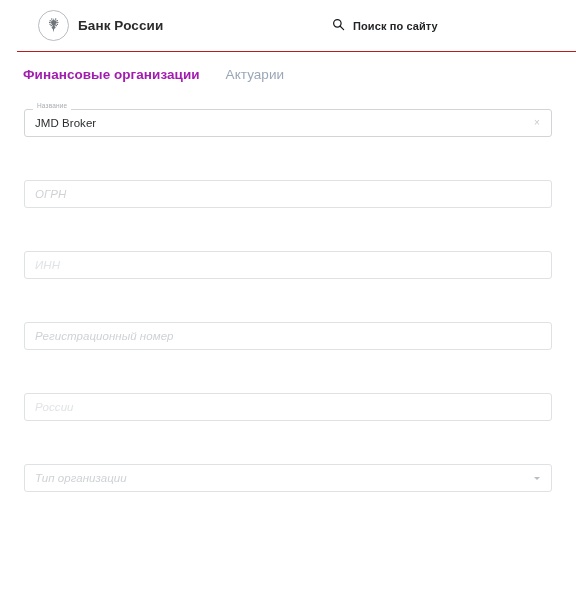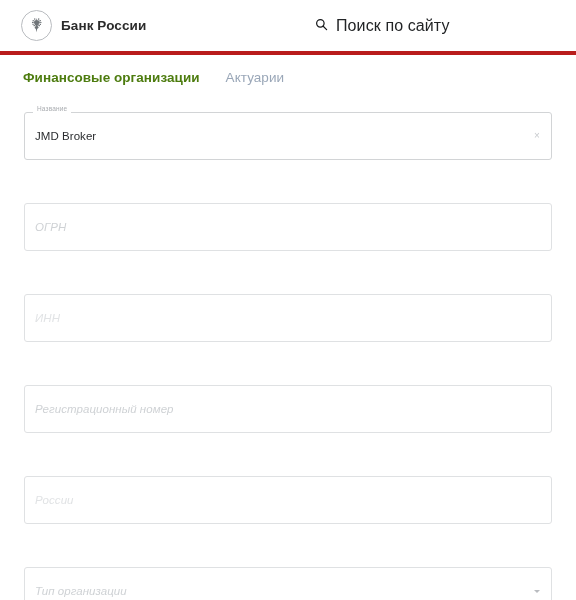--- a/index.html
+++ b/index.html
@@ -13,23 +13,24 @@
     font-family: "Liberation Sans", sans-serif;
     color: #1a1a1a;
     overflow: hidden;
   }
 
   
   .site-header {
     position: relative;
     height: 51px;
     background: #ffffff;
-    border-bottom: 4px solid #b91c1c;
-    display: flex;
-    align-items: center;
+    border-bottom: 1px solid #b91c1c;
+    display: flex;
+    align-items: center;
+    margin-left: 17px;
   }
   .brand {
     display: flex;
     align-items: center;
     gap: 9px;
     margin-left: 21px;
     text-decoration: none;
   }
   .brand-emblem {
     width: 29px;
@@ -56,22 +57,22 @@
     left: 315px;
     top: 50%;
     transform: translateY(-50%);
     display: flex;
     align-items: center;
     gap: 8px;
     cursor: pointer;
   }
   .search-icon { display: block; flex: 0 0 auto; }
   .search-label {
-    font-size: 16px;
-    font-weight: 400;
+    font-size: 11px;
+    font-weight: 700;
     color: #222426;
     white-space: nowrap;
     letter-spacing: .1px;
   }
 
   
   .tabs {
     display: flex;
     align-items: baseline;
     gap: 26px;
@@ -80,34 +81,34 @@
     align-items: center;
   }
   .tab {
     font-size: 13.5px;
     white-space: nowrap;
     cursor: pointer;
     letter-spacing: .05px;
   }
   .tab.is-active {
     font-weight: 700;
-    color: #4d7c0f;
+    color: #a21caf;
   }
   .tab.is-inactive {
     font-weight: 400;
     color: #9aa7b8;
   }
 
   
   .form {
     padding: 12px 24px 0 24px;
   }
   .field {
     position: relative;
-    height: 48px;
+    height: 28px;
     margin-bottom: 43px;
   }
   .field:last-child { margin-bottom: 0; margin-top: 38px; }
 
   .field-box {
     position: absolute;
     inset: 0;
     border: 1px solid #dfe1e3;
     border-radius: 3px;
     background: #ffffff;

